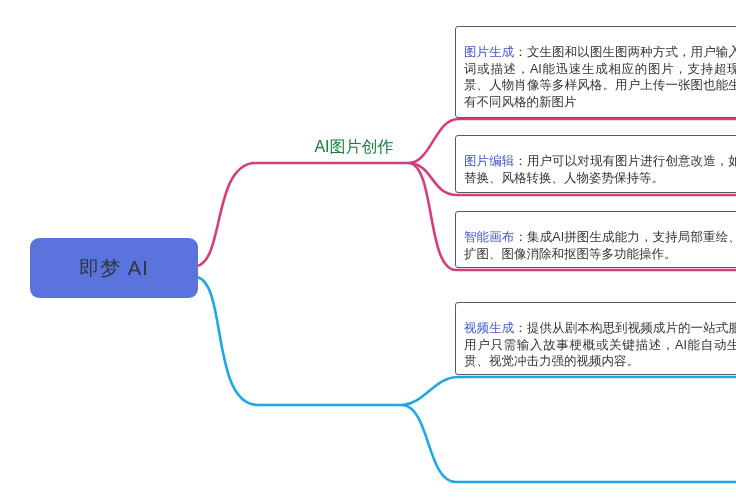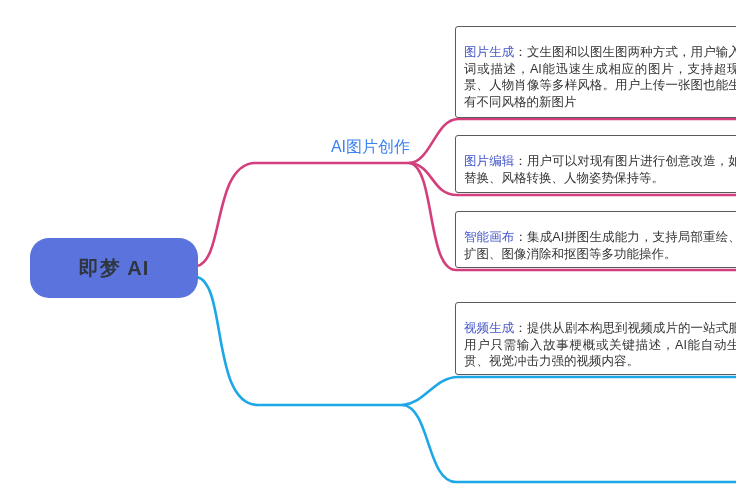--- a/index.html
+++ b/index.html
@@ -21,36 +21,35 @@
     stroke-width: 2.6;
     stroke-linecap: round;
   }
   .line-pink { stroke: #d33f7d; }
   .line-cyan { stroke: #1ea7e6; }
   .root-node {
     position: absolute;
     left: 30px; top: 238px;
     width: 168px; height: 60px;
     background: #5b74dd;
-    border-radius: 19px;
+    border-radius: 9px;
     display: flex;
     align-items: center;
     justify-content: center;
     font-size: 20px;
     color: #2f3640;
     letter-spacing: 1px;
     cursor: default;
-    font-weight: bold;
   }
   .branch-label {
     position: absolute;
     width: 112px;
-    text-align: right;
+    text-align: center;
     font-size: 16px;
-    color: #3b82f6;
+    color: #15803d;
     white-space: nowrap;
   }
   .branch-label.pic { left: 298px; top: 137px; }
   .branch-label.vid { left: 292px; top: 381px; }
   .leaf {
     position: absolute;
     left: 455px;
     width: 320px;
     box-sizing: border-box;
     background: #ffffff;

